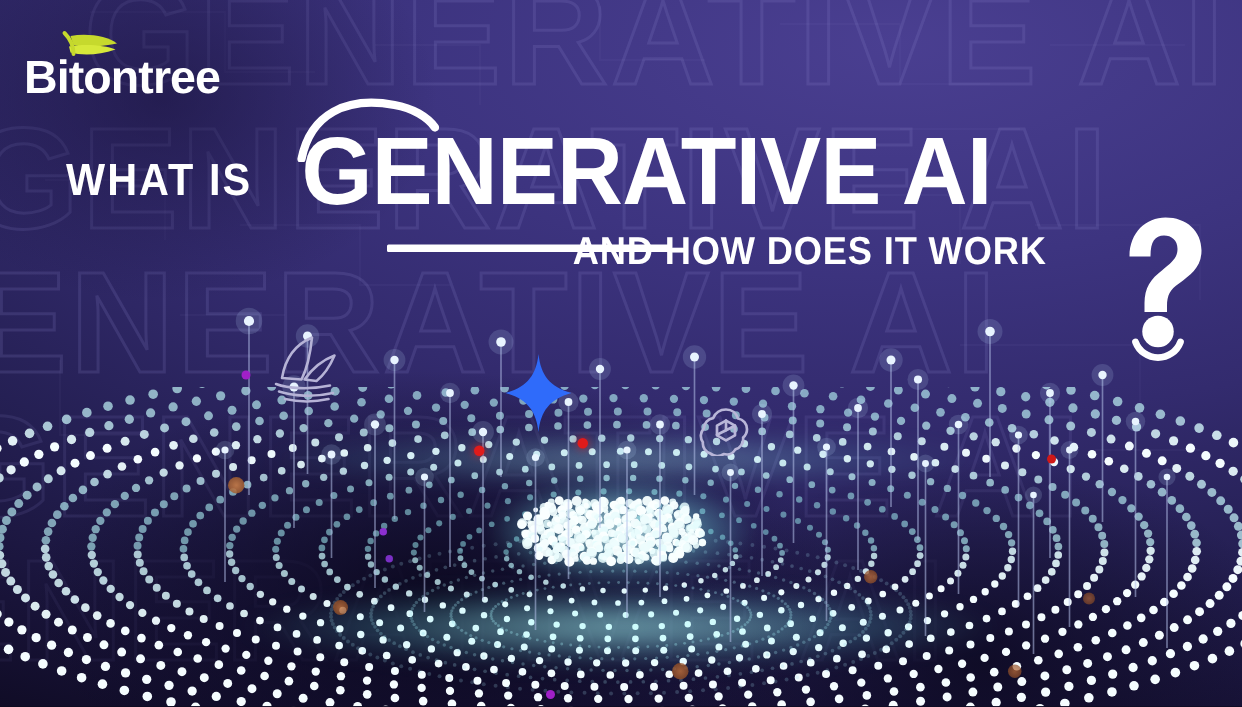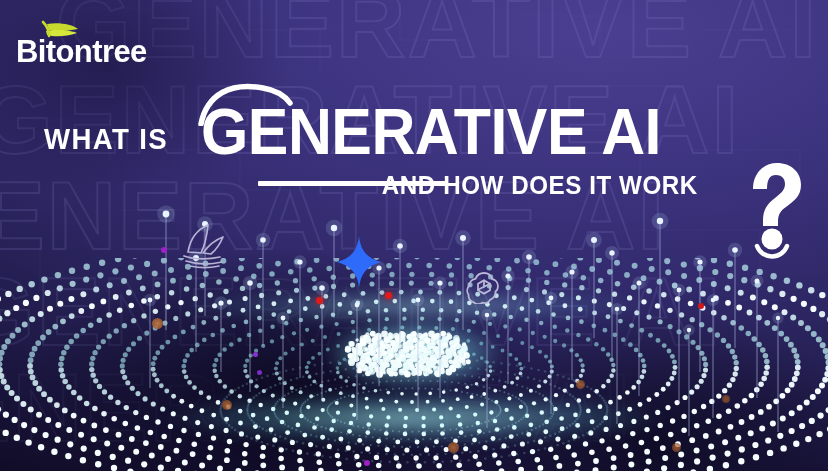--- a/index.html
+++ b/index.html
@@ -68,21 +68,21 @@
   
   .logo {
     position:absolute; left:16px; top:18px;
     width:160px; height:52px;
     z-index:40;
   }
 
   
   .headline {
     position:absolute;
-    left:0; top:84px; width:776px; height:125px;
+    left:0; top:66px; width:776px; height:125px;
     z-index:35;
     pointer-events:none;
   }
   .line1 {
     position:absolute; left:44px; top:18px;
     display:flex; align-items:flex-end; gap:0;
   }
   .what-is {
     font-size:30px; font-weight:bold; color:#ffffff;
     letter-spacing:1.5px;

